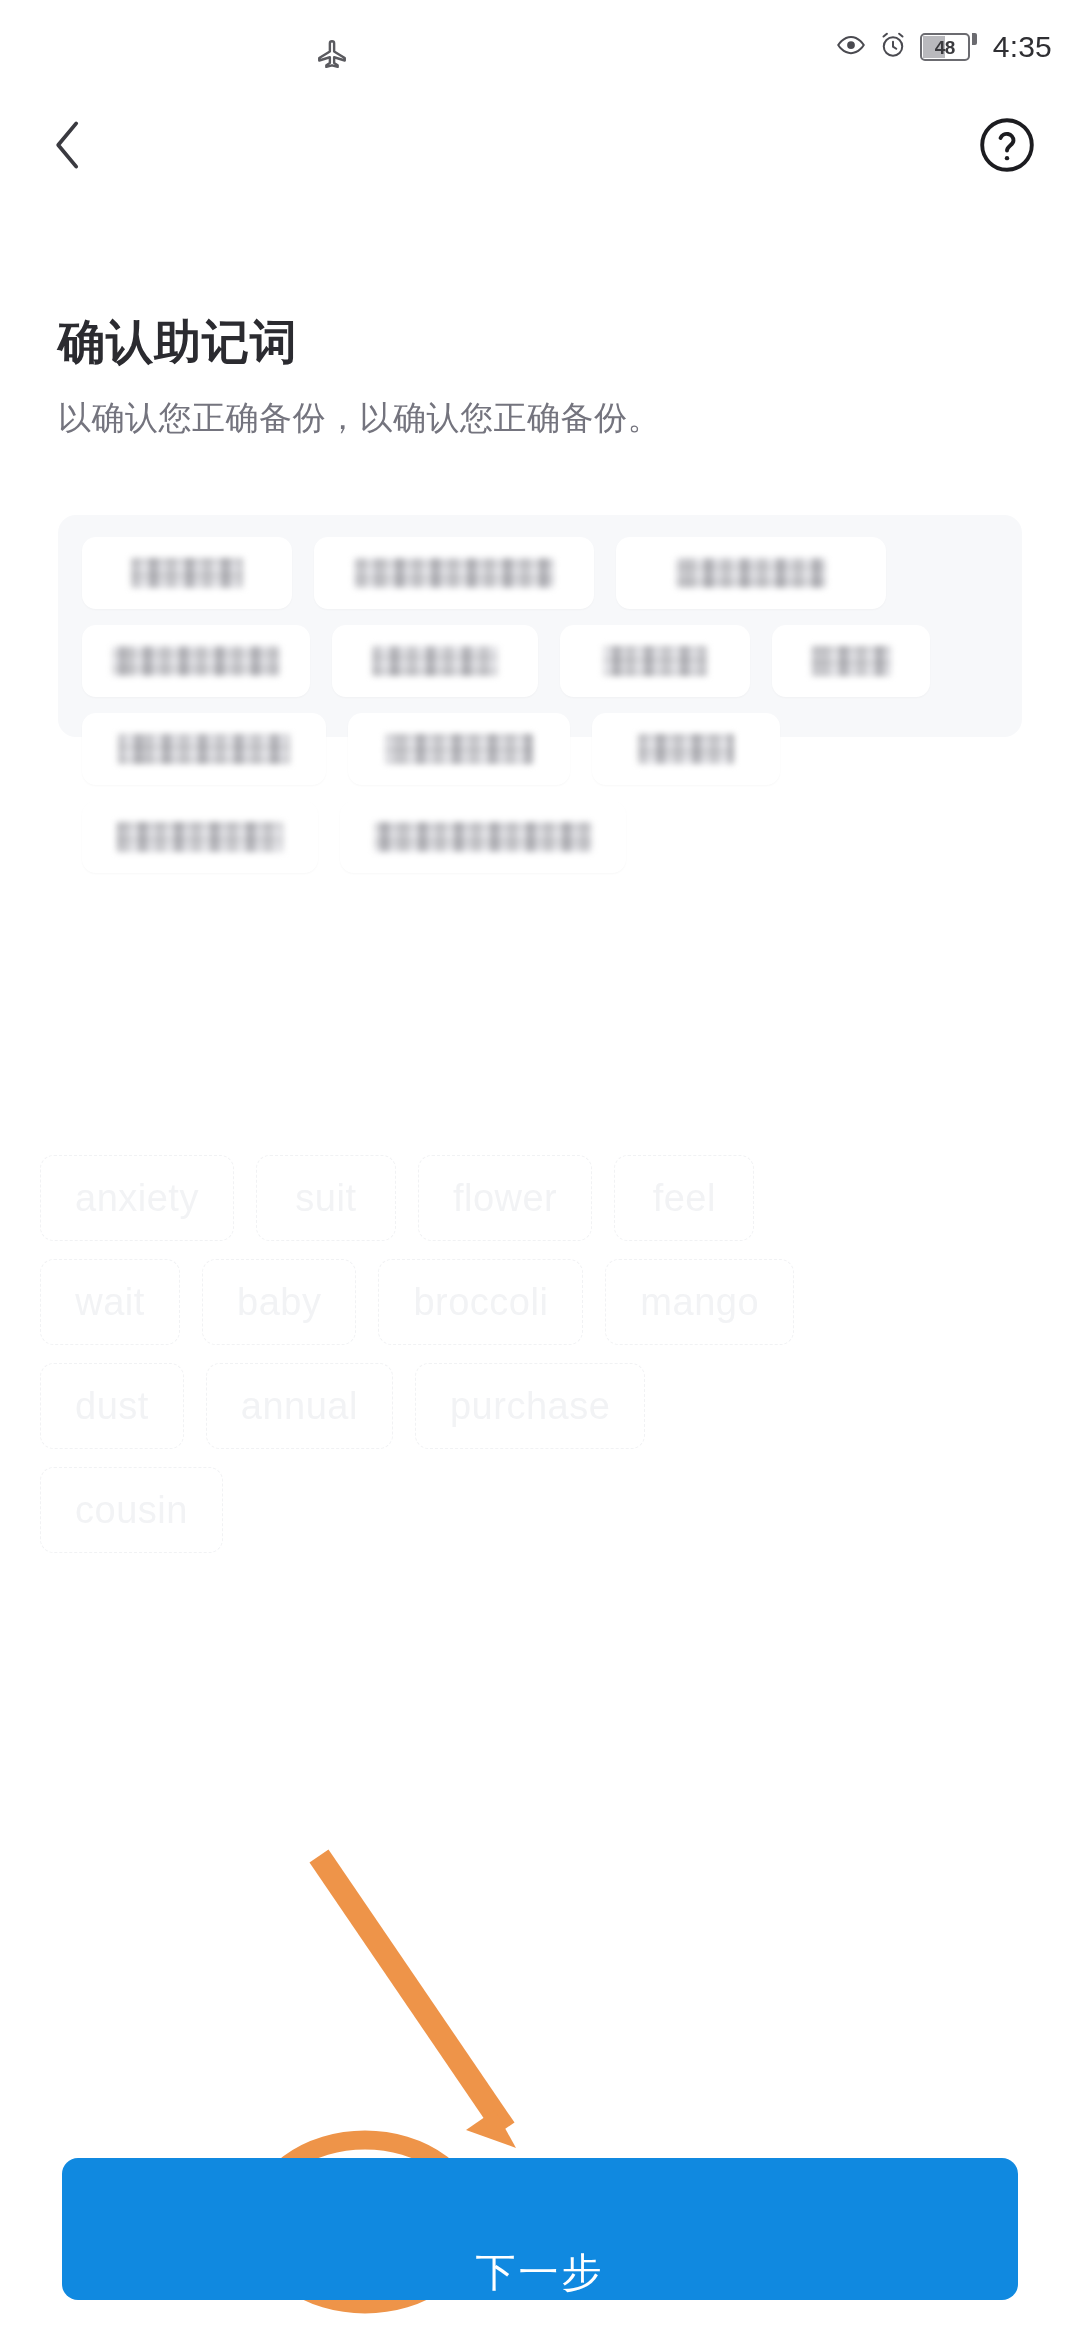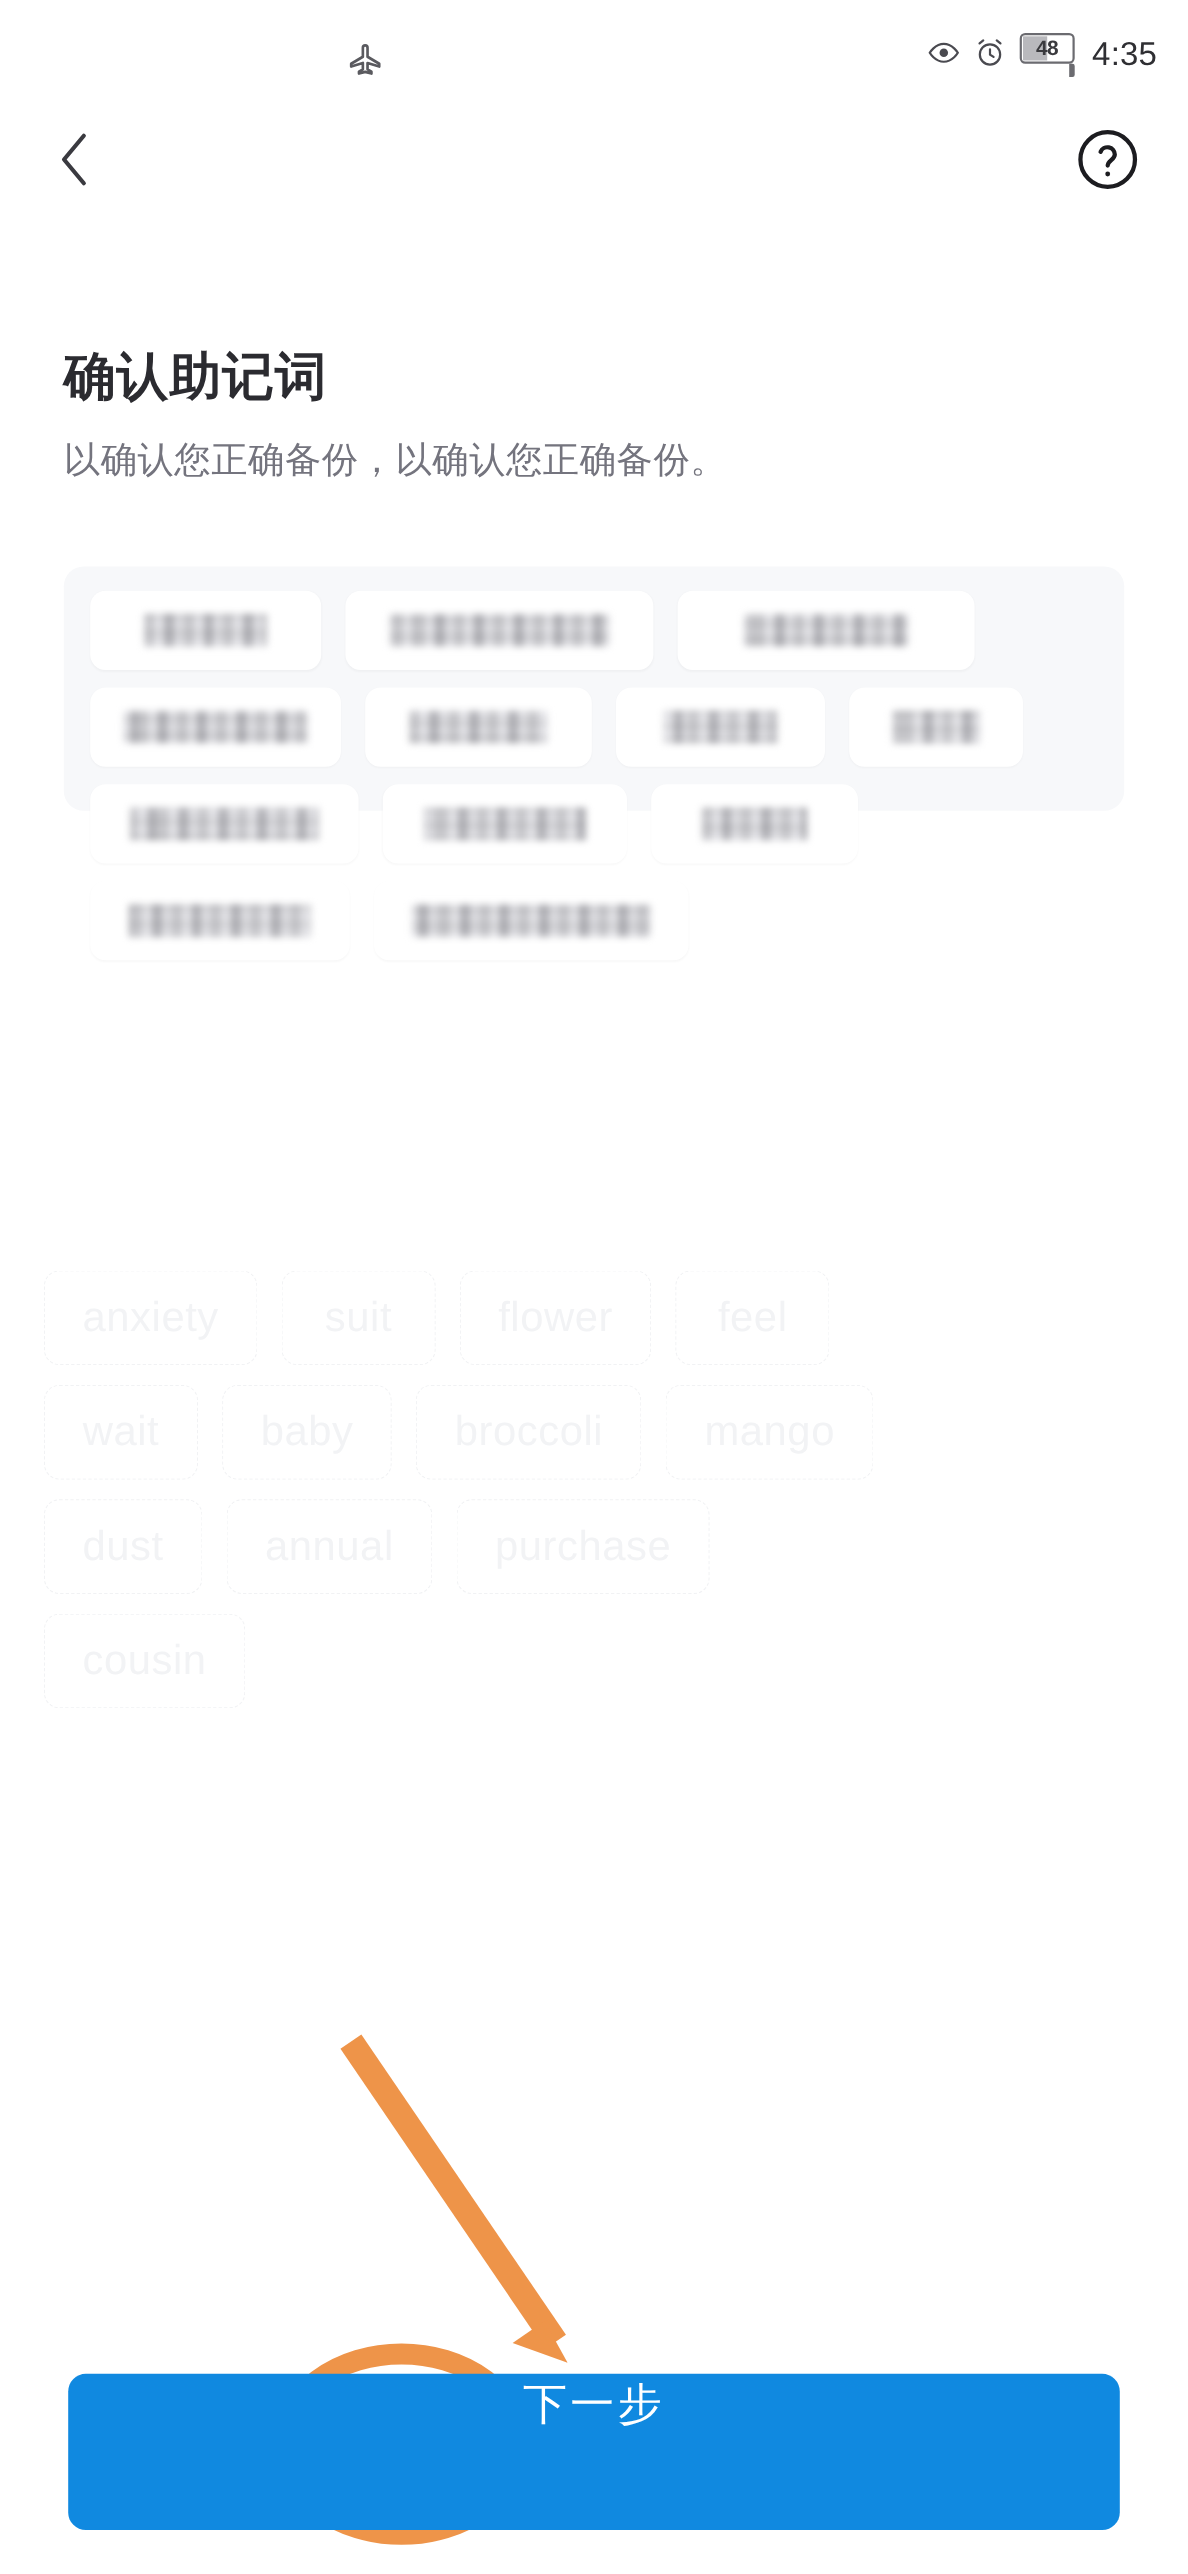--- a/index.html
+++ b/index.html
@@ -43,22 +43,21 @@
     top: 30px;
     display: flex;
     align-items: center;
     gap: 12px;
     color: #4a4a50;
   }
   .status-icon { display: block; }
   .battery {
     position: relative;
     display: flex;
-    align-items: flex-end;
-    flex-direction: column;
+    align-items: flex-start;
   }
   .battery-body {
     width: 50px;
     height: 28px;
     border: 2.5px solid #6b6b70;
     border-radius: 5px;
     display: flex;
     align-items: center;
     justify-content: center;
     background: #ffffff;
@@ -234,21 +233,21 @@
   .primary-button {
     position: absolute;
     left: 62px;
     top: 2158px;
     width: 956px;
     height: 142px;
     background: #1089E0;
     border-radius: 16px;
     border: none;
     display: flex;
-    align-items: flex-start;
+    align-items: flex-end;
     justify-content: center;
     color: #ffffff;
     font-size: 40px;
     letter-spacing: 3px;
     font-family: "Liberation Sans", "DejaVu Sans", sans-serif;
     cursor: pointer;
   }
 </style>
 </head>
 <body>

